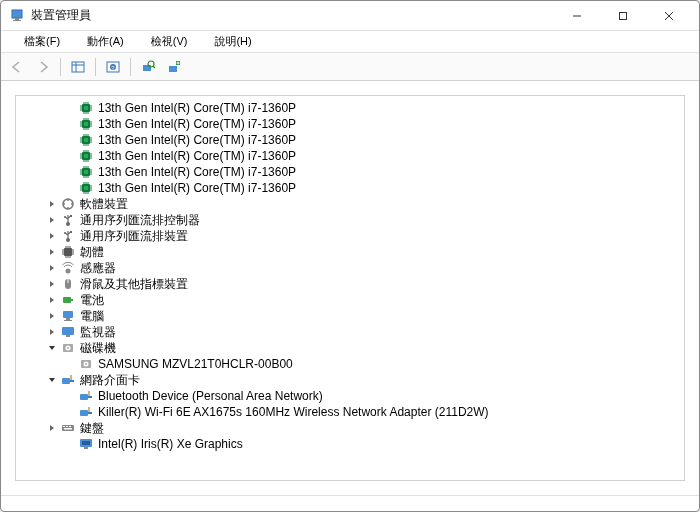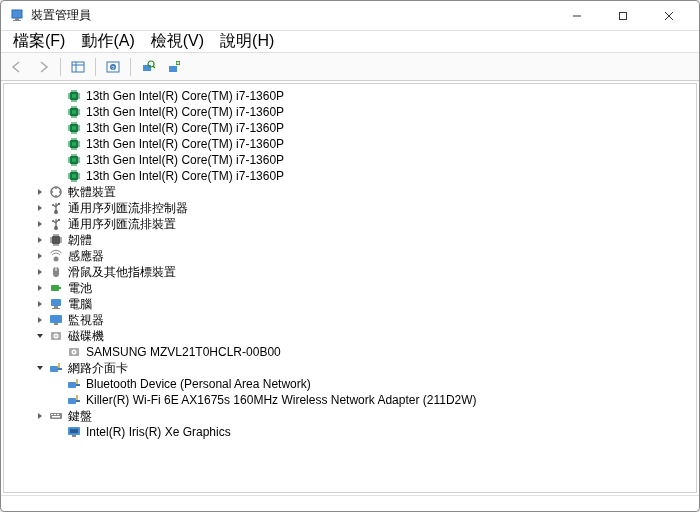--- a/index.html
+++ b/index.html
@@ -51,22 +51,23 @@
 
 .menubar {
   height: 22px;
   display: flex;
   align-items: center;
   padding: 0 4px;
   border-bottom: 1px solid #e0e0e0;
 }
 .menu-item {
   padding: 2px 8px;
-  font-size: 16px;
+  font-size: 11px;
   cursor: pointer;
+  margin-left: 11px;
 }
 
 .toolbar {
   height: 28px;
   display: flex;
   align-items: center;
   padding: 0 4px;
   gap: 2px;
   border-bottom: 1px solid #d0d0d0;
   background: #fafafa;
@@ -86,21 +87,21 @@
   height: 18px;
   background: #ccc;
   margin: 0 3px;
 }
 
 .tree-container {
   flex: 1;
   overflow-y: auto;
   padding: 4px 0 4px 12px;
   border: 1px solid #d0d0d0;
-  margin: 2px;
+  margin: 14px;
   background: #fff;
 }
 .tree-row {
   display: flex;
   align-items: center;
   height: 16px;
   padding: 0;
   white-space: nowrap;
 }
 .chevron {

